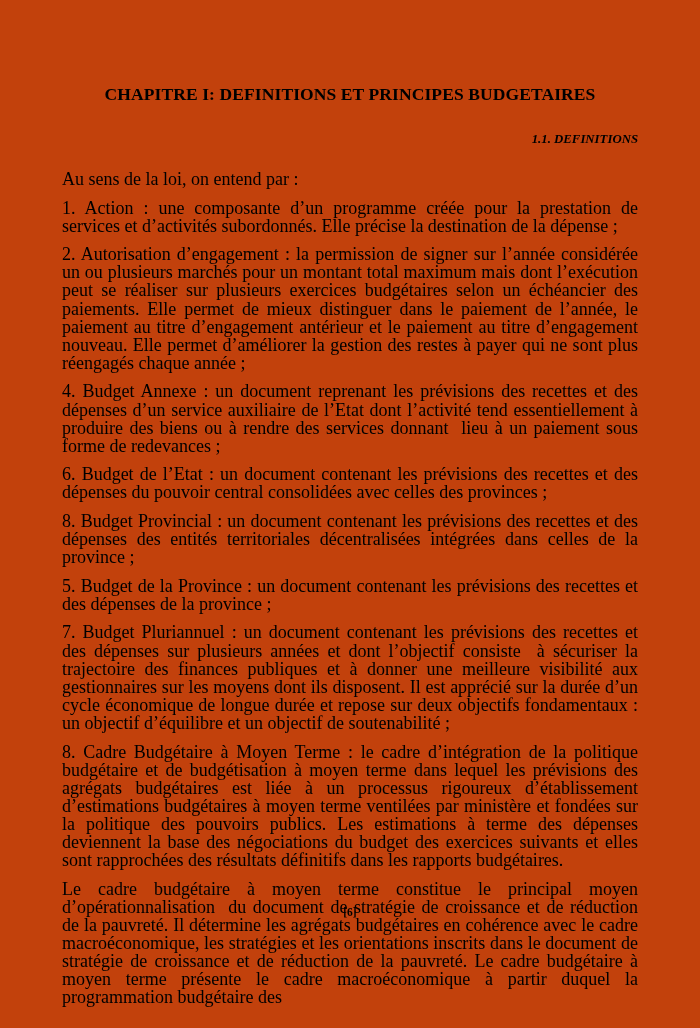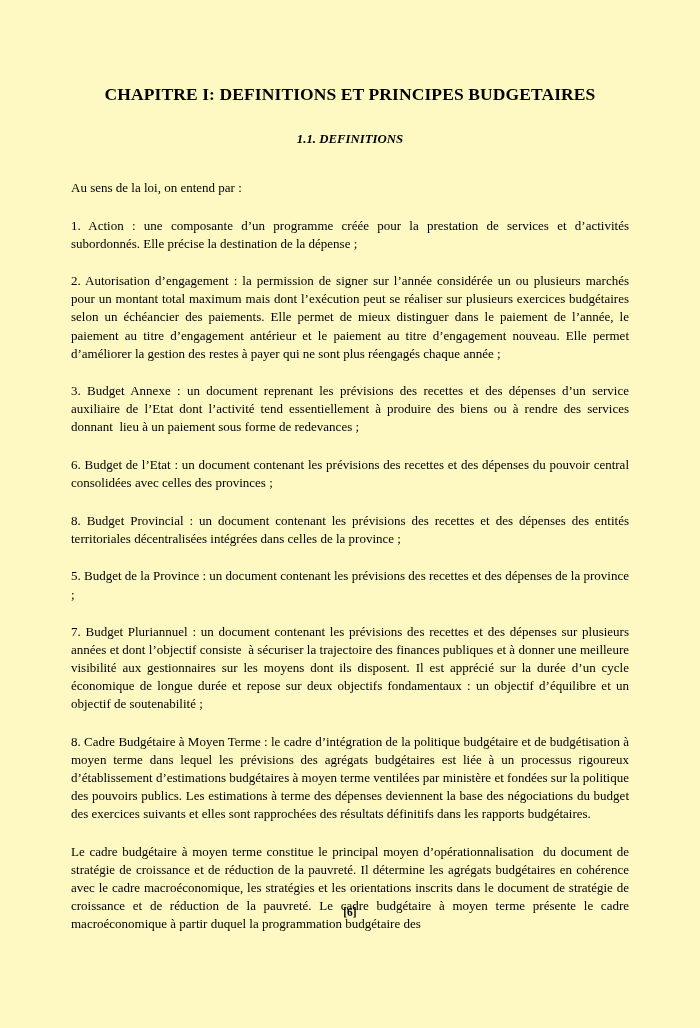--- a/index.html
+++ b/index.html
@@ -10,21 +10,21 @@
   }
   body {
     font-family: "Liberation Serif", "DejaVu Serif", serif;
     color: #000000;
   }
   .page {
     position: relative;
     width: 700px;
     height: 1028px;
     margin: 0 auto;
-    background: #fef9c3;
+    background: #c2410c;
     overflow: hidden;
     box-sizing: border-box;
   }
   .content {
     position: absolute;
     left: 62px;
     top: 0;
     width: 576px;
   }
   .chapter-title {
@@ -37,27 +37,27 @@
     letter-spacing: 0.1px;
     padding-top: 82px;
   }
   .section-heading {
     margin: 0;
     padding: 0;
     font-size: 12.8px;
     font-weight: bold;
     font-style: italic;
     line-height: 16px;
-    text-align: center;
+    text-align: right;
     padding-top: 24px;
   }
   p.para {
-    margin: 9px;
+    margin: 0;
     padding: 0;
-    font-size: 13px;
+    font-size: 18px;
     line-height: 18.1px;
     text-align: justify;
     text-justify: inter-word;
     white-space: pre-wrap;
     hyphens: none;
   }
   p.gap-lead {
     padding-top: 23px;
   }
   p.gap {
@@ -84,21 +84,21 @@
     <h1 class="chapter-title">CHAPITRE I: DEFINITIONS ET PRINCIPES BUDGETAIRES</h1>
 
     <h2 class="section-heading">1.1. DEFINITIONS</h2>
 
     <p class="para gap-lead">Au sens de la loi, on entend par :</p>
 
     <p class="para gap">1. Action : une composante d’un programme créée pour la prestation de services et d’activités subordonnés. Elle précise la destination de la dépense ;</p>
 
     <p class="para gap">2. Autorisation d’engagement : la permission de signer sur l’année considérée un ou plusieurs marchés pour un montant total maximum mais dont l’exécution peut se réaliser sur plusieurs exercices budgétaires selon un échéancier des paiements. Elle permet de mieux distinguer dans le paiement de l’année, le paiement au titre d’engagement antérieur et le paiement au titre d’engagement nouveau. Elle permet d’améliorer la gestion des restes à payer qui ne sont plus réengagés chaque année ;</p>
 
-    <p class="para gap">3. Budget Annexe : un document reprenant les prévisions des recettes et des dépenses d’un service auxiliaire de l’Etat dont l’activité tend essentiellement à produire des biens ou à rendre des services donnant  lieu à un paiement sous forme de redevances ;</p>
+    <p class="para gap">4. Budget Annexe : un document reprenant les prévisions des recettes et des dépenses d’un service auxiliaire de l’Etat dont l’activité tend essentiellement à produire des biens ou à rendre des services donnant  lieu à un paiement sous forme de redevances ;</p>
 
     <p class="para gap">6. Budget de l’Etat : un document contenant les prévisions des recettes et des dépenses du pouvoir central consolidées avec celles des provinces ;</p>
 
     <p class="para gap">8. Budget Provincial : un document contenant les prévisions des recettes et des dépenses des entités territoriales décentralisées intégrées dans celles de la province ;</p>
 
     <p class="para gap">5. Budget de la Province : un document contenant les prévisions des recettes et des dépenses de la province ;</p>
 
     <p class="para gap">7. Budget Pluriannuel : un document contenant les prévisions des recettes et des dépenses sur plusieurs années et dont l’objectif consiste  à sécuriser la trajectoire des finances publiques et à donner une meilleure visibilité aux gestionnaires sur les moyens dont ils disposent. Il est apprécié sur la durée d’un cycle économique de longue durée et repose sur deux objectifs fondamentaux : un objectif d’équilibre et un objectif de soutenabilité ;</p>
 
     <p class="para gap">8. Cadre Budgétaire à Moyen Terme : le cadre d’intégration de la politique budgétaire et de budgétisation à moyen terme dans lequel les prévisions des agrégats budgétaires est liée à un processus rigoureux d’établissement d’estimations budgétaires à moyen terme ventilées par ministère et fondées sur la politique des pouvoirs publics. Les estimations à terme des dépenses deviennent la base des négociations du budget des exercices suivants et elles sont rapprochées des résultats définitifs dans les rapports budgétaires.</p>

